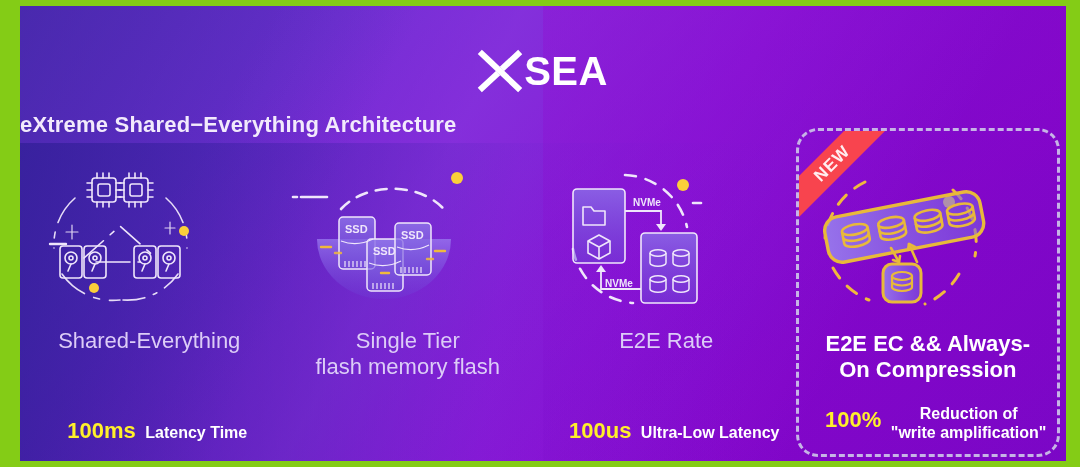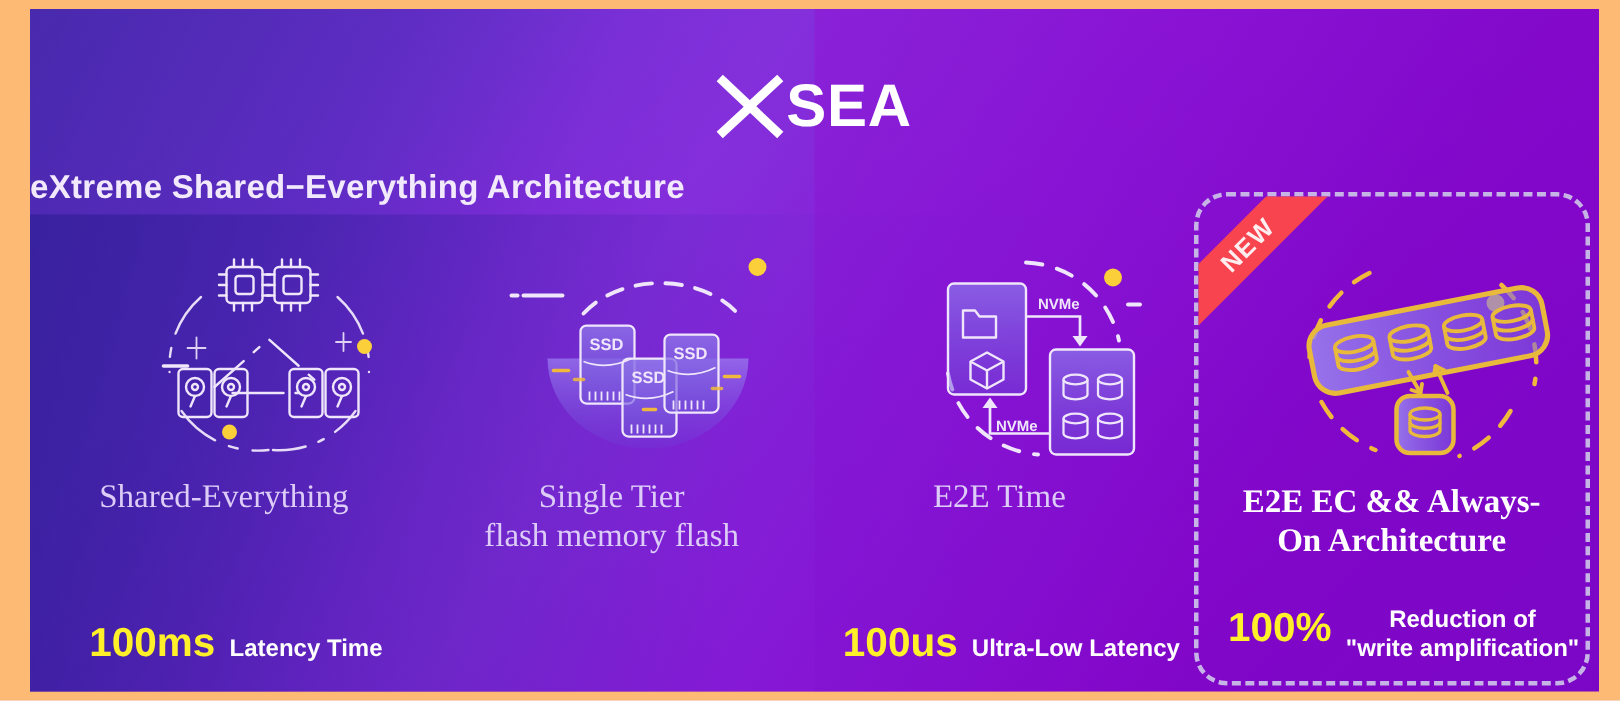--- a/index.html
+++ b/index.html
@@ -1,20 +1,20 @@
 <!DOCTYPE html>
 <html><head>
 <meta charset="utf-8">
 <style>
   html,body{margin:0;padding:0;background:#eceaf6;}
   body{font-family:"Liberation Sans",sans-serif;-webkit-font-smoothing:antialiased;}
 
   #stage{
     position:relative;width:1080px;height:467px;overflow:hidden;
-    background:#fdba74;
+    background:#84cc16;
   }
 
   
   #banner{
     position:absolute;left:20px;top:6px;width:1046px;height:455px;
     overflow:hidden;
     background:linear-gradient(135deg,#6a36cc 0%,#6c2fd0 22%,#7a0ecb 52%,#8306c9 76%,#7b07c6 100%);
   }
   
   .sweep{
@@ -55,30 +55,30 @@
 
   
   #cols{
     position:absolute;left:0;top:150px;width:100%;height:300px;
     display:flex;
   }
   .col{
     flex:1 1 0;position:relative;
     display:flex;flex-direction:column;align-items:center;
   }
-  .col-art{height:160px;display:flex;align-items:center;justify-content:flex-end;width:100%;text-decoration:underline;}
+  .col-art{height:160px;display:flex;align-items:center;justify-content:flex-start;width:100%;text-decoration:underline;}
   .col-title{
     color:#dcccf7;font-size:22px;line-height:26px;text-align:center;
-    margin-top:2px;min-height:56px;font-family:Liberation Serif, serif;
+    margin-top:12px;min-height:56px;
   }
   .col-metric{
     position:absolute;left:0;right:0;bottom:12px;text-align:center;
     white-space:nowrap;
   }
-  .metric-num{color:#fff02a;font-size:27px;font-weight:bold;margin-left:16px;}
+  .metric-num{color:#fff02a;font-size:22px;font-weight:bold;margin-left:16px;}
   .metric-label{color:#ffffff;font-size:16px;font-weight:bold;margin-left:5px;}
   .metric-label.two-line{
     display:inline-block;white-space:normal;text-align:center;
     vertical-align:middle;line-height:19px;max-width:160px;
   }
 
   
   .col.highlight{
     border:3px dashed #c6b4e6;border-radius:22px;
     margin:-28px 6px -1px 0;padding-top:28px;
@@ -287,21 +287,21 @@
               <path d="M104 128 h-40 v-18"></path>
               <path d="M64 104 l-5 7 h10 z" fill="#efe6fb" stroke="none"></path>
             </g>
             <g fill="#efe6fb" font-size="10" font-weight="bold" font-family="Liberation Sans, sans-serif">
               <text x="96" y="45">NVMe</text>
               <text x="68" y="126">NVMe</text>
             </g>
           </svg>
         </div>
         <div class="col-title">
-          <span>E2E Time</span>
+          <span>E2E Rate</span>
         </div>
         <div class="col-metric">
           <span class="metric-num">100us</span>
           <span class="metric-label">Ultra-Low Latency</span>
         </div>
       </div>
 
       <div class="col highlight">
         <div class="ribbon">NEW</div>
         <div class="col-art">
@@ -349,21 +349,21 @@
             <g stroke="#e8b93a" stroke-width="2.6" fill="none" stroke-linecap="round">
               <path d="M92 84 L100 98"></path>
               <path d="M100 98 l-6 -2 M100 98 l1 -6" fill="none"></path>
               <path d="M118 98 L110 80"></path>
               <path d="M110 80 l6 3 M110 80 l-1 6"></path>
             </g>
           </svg>
         </div>
         <div class="col-title">
           <span>E2E EC &amp;&amp; Always-</span><br>
-          <span>On Architecture</span>
+          <span>On Compression</span>
         </div>
         <div class="col-metric">
           <span class="metric-num">100%</span>
           <span class="metric-label two-line">
             <span>Reduction of</span><br>
             <span>"write amplification"</span>
           </span>
         </div>
       </div>
 

